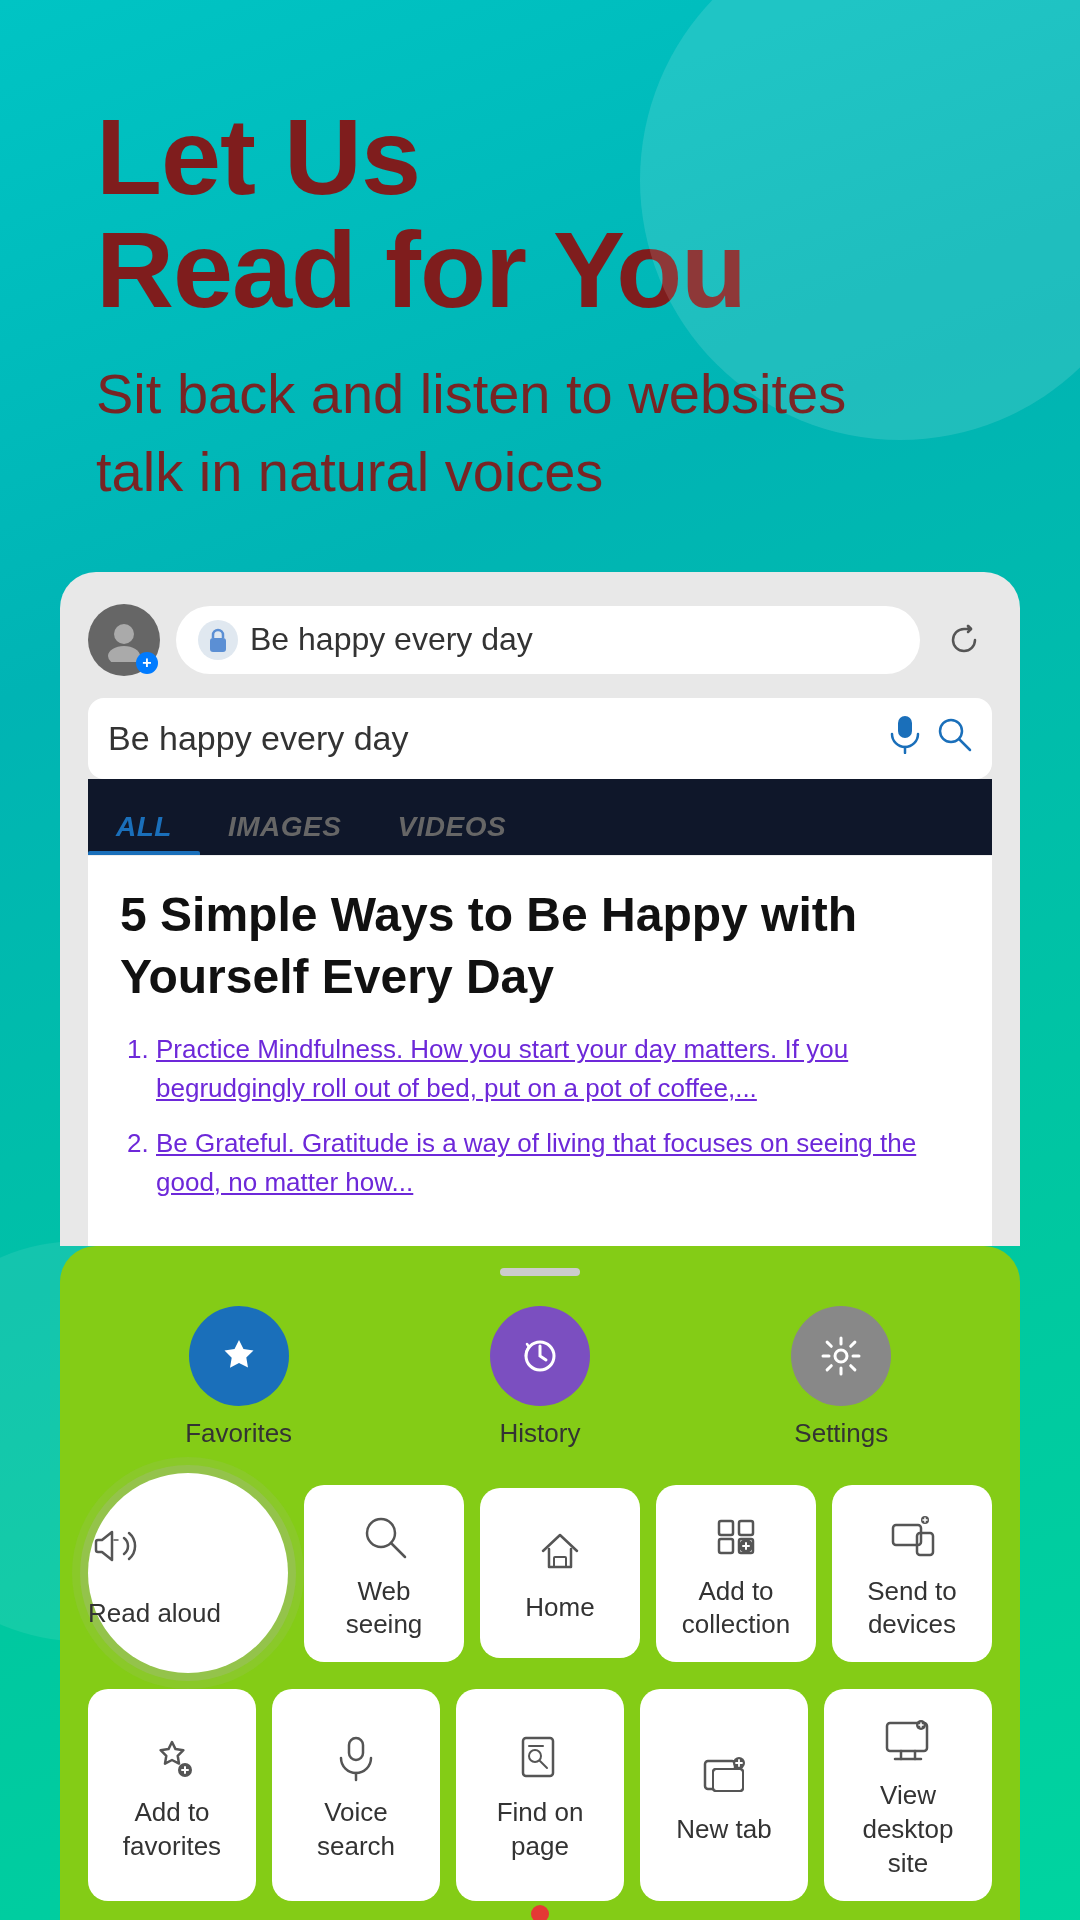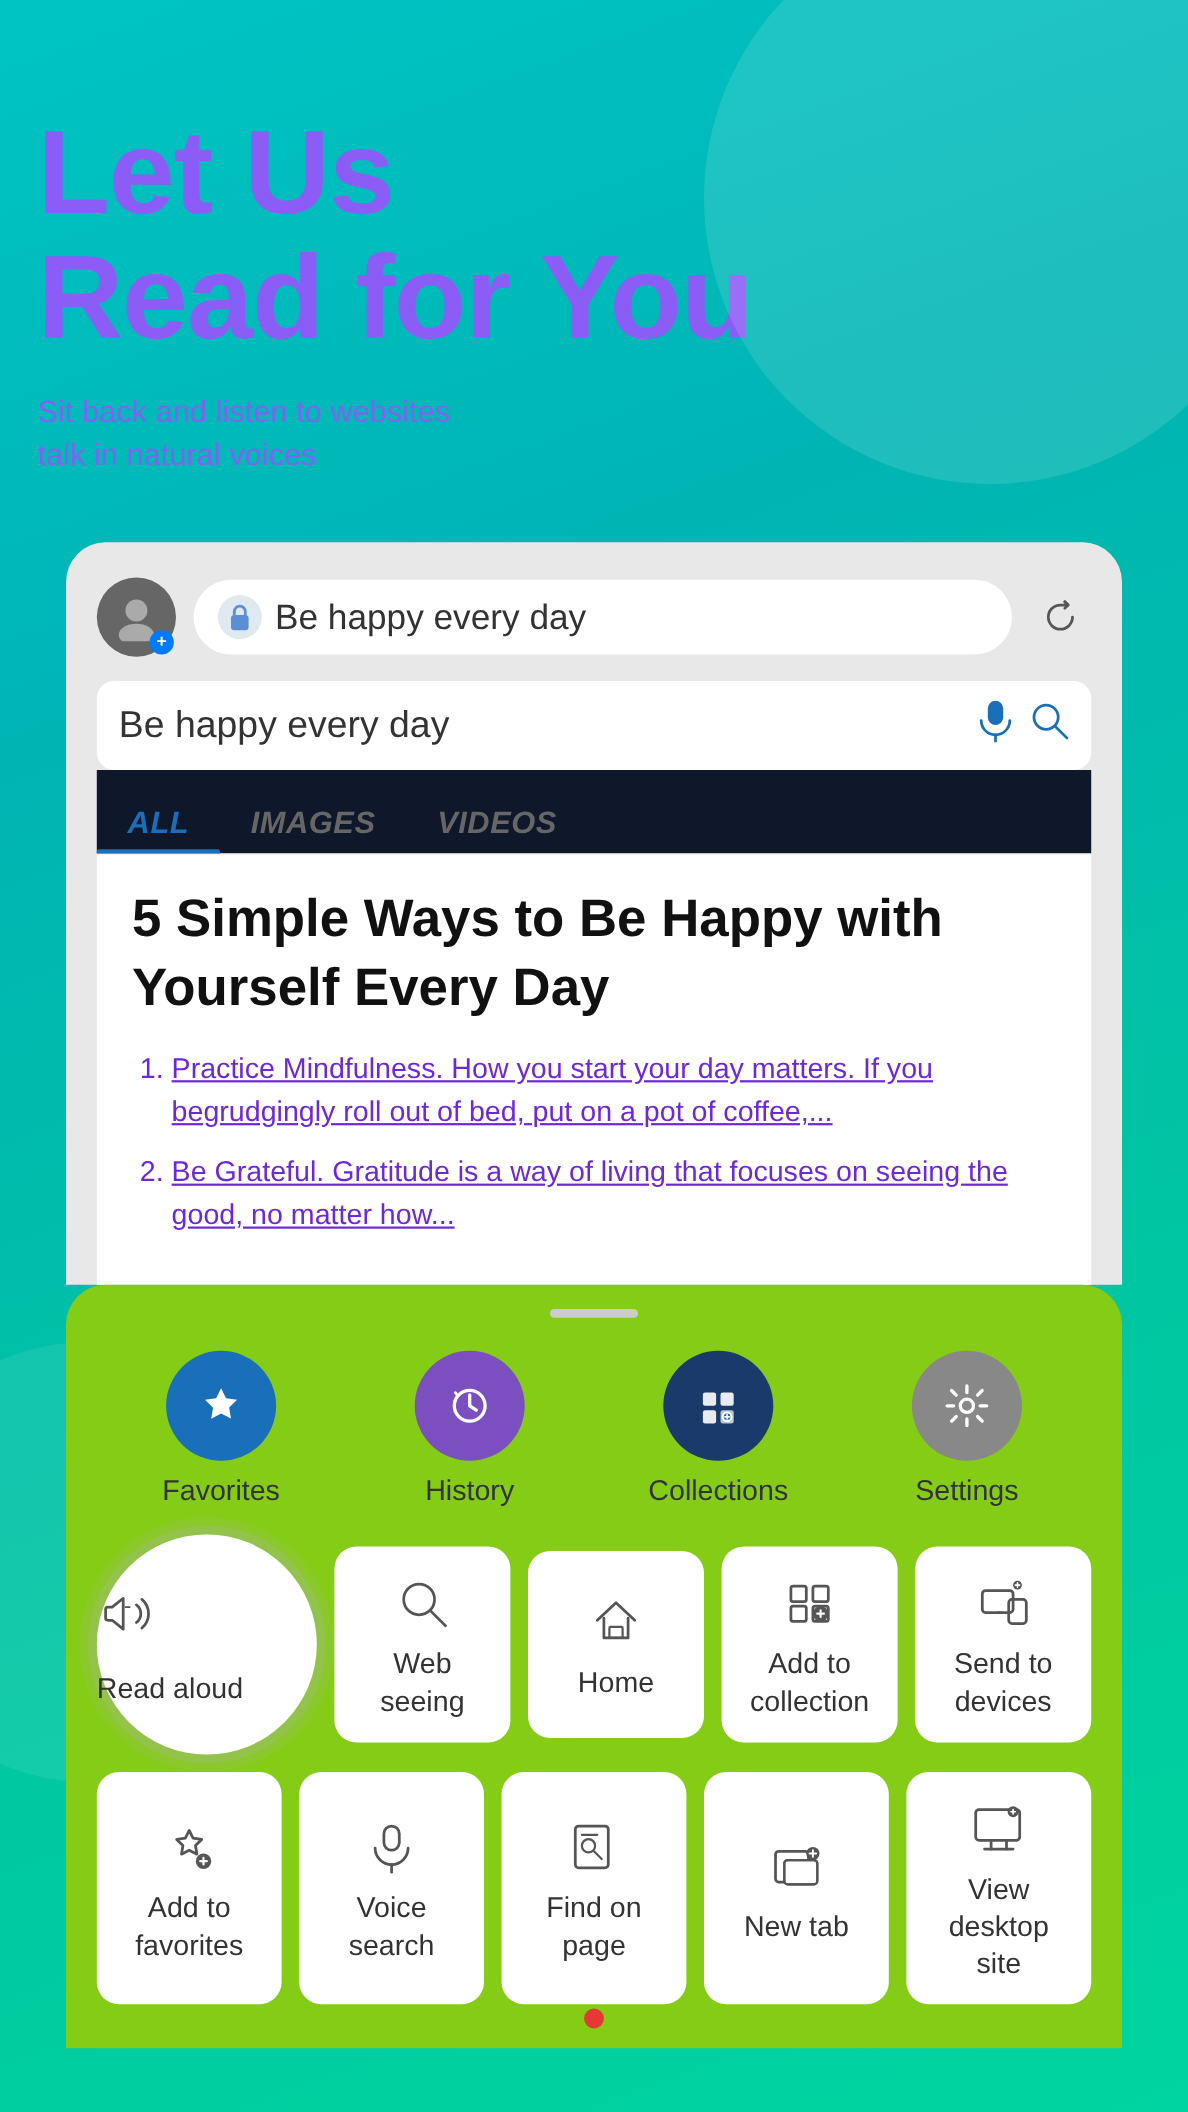--- a/index.html
+++ b/index.html
@@ -30,33 +30,33 @@
       bottom: 300px;
       left: -120px;
       width: 400px;
       height: 400px;
       border-radius: 50%;
       background: rgba(255,255,255,0.08);
       pointer-events: none;
     }
 
     .hero-text {
-      padding: 100px 80px 40px 34px;
-      color: #8b5cf6;
+      padding: 100px 80px 40px 96px;
+      color: #7f1d1d;
     }
 
     .hero-title {
       font-size: 108px;
       font-weight: 700;
       line-height: 1.05;
       letter-spacing: -1px;
     }
 
     .hero-subtitle {
-      font-size: 28px;
+      font-size: 56px;
       font-weight: 400;
       margin-top: 28px;
       line-height: 1.4;
       opacity: 0.95;
     }
 
     
     .browser-mock {
       margin: 20px 60px 0 60px;
       background: #e8e8e8;
@@ -444,33 +444,20 @@
       <div class="menu-icon-circle icon-purple">
         <svg width="48" height="48" viewBox="0 0 48 48" fill="none">
           <circle cx="24" cy="24" r="14" stroke="white" stroke-width="3" fill="none"></circle>
           <path d="M24 14v10l6 4" stroke="white" stroke-width="3" stroke-linecap="round" fill="none"></path>
           <path d="M10 24A14 14 0 0 1 13 15l-2-3" stroke="white" stroke-width="2.5" fill="none" stroke-linecap="round"></path>
         </svg>
       </div>
       <span class="menu-label">History</span>
     </div>
 
-    <div class="menu-item-top">
-      <div class="menu-icon-circle icon-dark-blue">
-        <svg width="48" height="48" viewBox="0 0 48 48" fill="none">
-          <rect x="10" y="12" width="12" height="12" rx="2" fill="white" opacity="0.9"></rect>
-          <rect x="26" y="12" width="12" height="12" rx="2" fill="white" opacity="0.9"></rect>
-          <rect x="10" y="28" width="12" height="12" rx="2" fill="white" opacity="0.9"></rect>
-          <rect x="26" y="28" width="12" height="12" rx="2" fill="white" opacity="0.7"></rect>
-          <circle cx="32" cy="34" r="4" fill="#1a6fba" stroke="white" stroke-width="2"></circle>
-          <path d="M30 34h4M32 32v4" stroke="white" stroke-width="1.5" stroke-linecap="round"></path>
-        </svg>
-      </div>
-      <span class="menu-label">Collections</span>
-    </div>
 
     <div class="menu-item-top">
       <div class="menu-icon-circle icon-gray">
         <svg width="48" height="48" viewBox="0 0 48 48" fill="none">
           <circle cx="24" cy="24" r="6" stroke="white" stroke-width="3" fill="none"></circle>
           <path d="M24 6v6M24 36v6M6 24h6M36 24h6M10.1 10.1l4.2 4.2M33.7 33.7l4.2 4.2M10.1 37.9l4.2-4.2M33.7 14.3l4.2-4.2" stroke="white" stroke-width="3" stroke-linecap="round"></path>
         </svg>
       </div>
       <span class="menu-label">Settings</span>
     </div>

